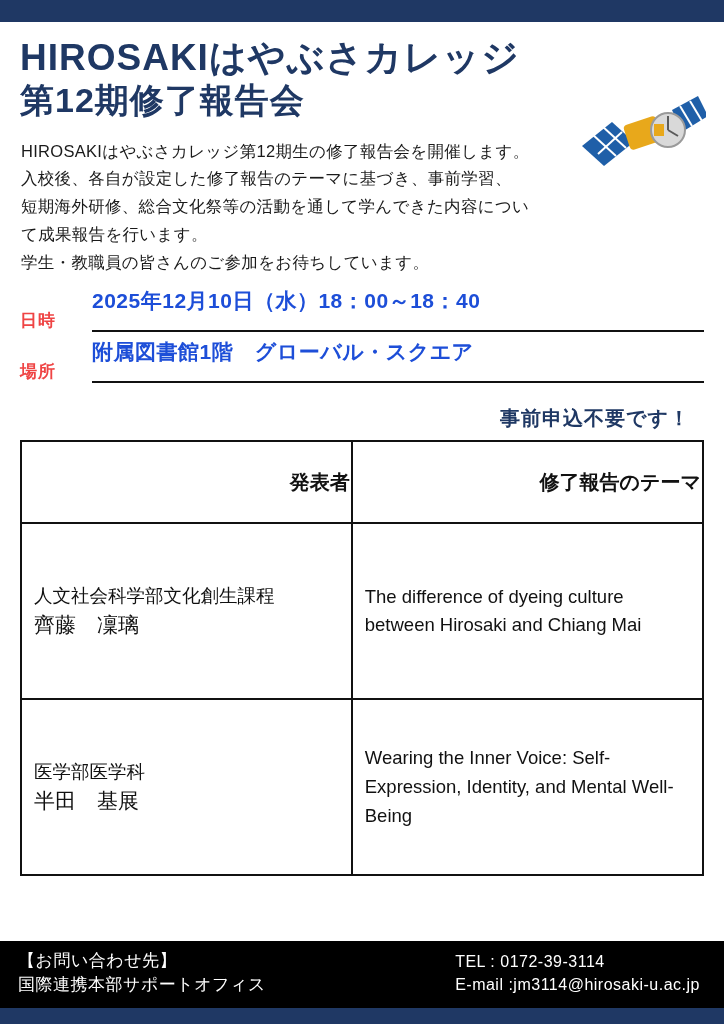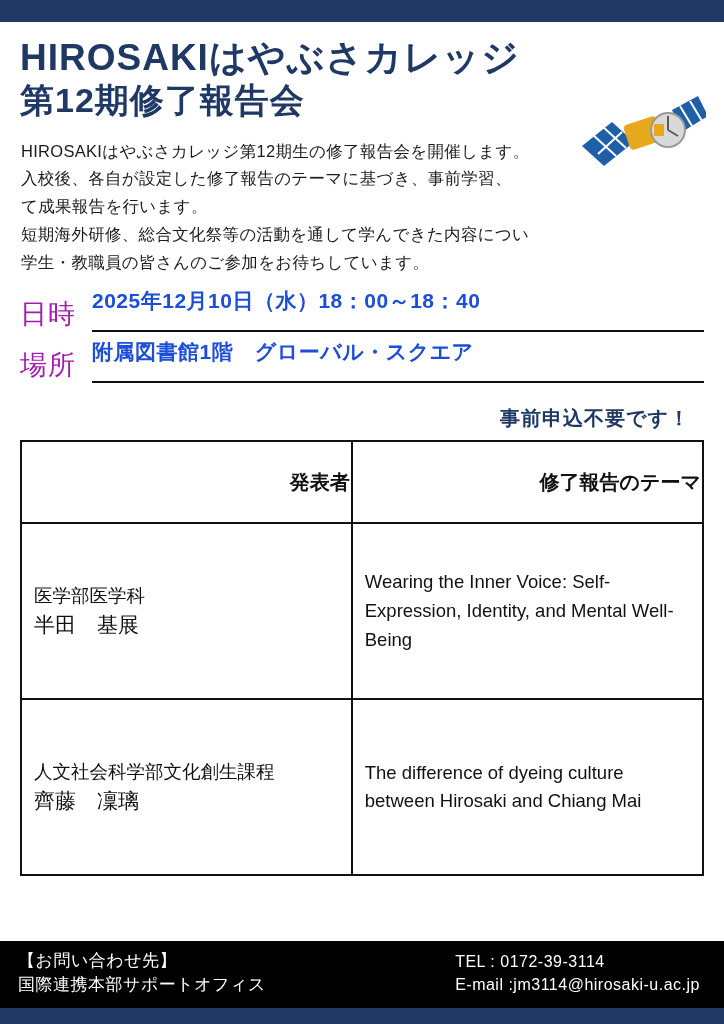--- a/index.html
+++ b/index.html
@@ -68,23 +68,23 @@
   }
   .info-rows {
     margin-top: 12px;
   }
   .info-row {
     display: flex;
     align-items: flex-end;
     margin-bottom: 6px;
   }
   .info-label {
-    font-size: 27px;
-    font-weight: normal;
-    color: #a21caf;
+    font-size: 17px;
+    font-weight: bold;
+    color: #ef4444;
     width: 72px;
     flex: 0 0 72px;
     letter-spacing: 1px;
   }
   .info-value {
     font-size: 21px;
     font-weight: bold;
     color: #1d4ed8;
     border-bottom: 2px solid #111111;
     flex: 1 1 auto;
@@ -194,22 +194,22 @@
     </svg>
 
     <div class="title-block">
       <div class="title-line">HIROSAKIはやぶさカレッジ</div>
       <div class="title-line second">第12期修了報告会</div>
     </div>
 
     <div class="body-text">
       <p>HIROSAKIはやぶさカレッジ第12期生の修了報告会を開催します。</p>
       <p>入校後、各自が設定した修了報告のテーマに基づき、事前学習、</p>
+      <p>短期海外研修、総合文化祭等の活動を通して学んできた内容につい</p>
       <p>て成果報告を行います。</p>
-      <p>短期海外研修、総合文化祭等の活動を通して学んできた内容につい</p>
       <p>学生・教職員の皆さんのご参加をお待ちしています。</p>
     </div>
 
     <div class="info-rows">
       <div class="info-row">
         <div class="info-label">日時</div>
         <div class="info-value">2025年12月10日（水）18：00～18：40</div>
       </div>
       <div class="info-row">
         <div class="info-label">場所</div>
@@ -227,37 +227,37 @@
       <thead>
         <tr>
           <th>発表者</th>
           <th>修了報告のテーマ</th>
         </tr>
       </thead>
       <tbody>
         <tr>
           <td>
             <div class="presenter">
+              <span class="affil">人文社会科学部文化創生課程</span>
+              <span class="name">齊藤　凜璃</span>
+            </div>
+          </td>
+          <td>
+            <div class="theme">The difference of dyeing culture between Hirosaki and Chiang Mai</div>
+          </td>
+        </tr>
+        <tr>
+          <td>
+            <div class="presenter">
               <span class="affil">医学部医学科</span>
               <span class="name">半田　基展</span>
             </div>
           </td>
           <td>
             <div class="theme">Wearing the Inner Voice: Self-Expression, Identity, and Mental Well-Being</div>
-          </td>
-        </tr>
-        <tr>
-          <td>
-            <div class="presenter">
-              <span class="affil">人文社会科学部文化創生課程</span>
-              <span class="name">齊藤　凜璃</span>
-            </div>
-          </td>
-          <td>
-            <div class="theme">The difference of dyeing culture between Hirosaki and Chiang Mai</div>
           </td>
         </tr>
       </tbody>
     </table>
 
   </div>
 
   <div class="footer">
     <div class="footer-left">
       <div>【お問い合わせ先】</div>

